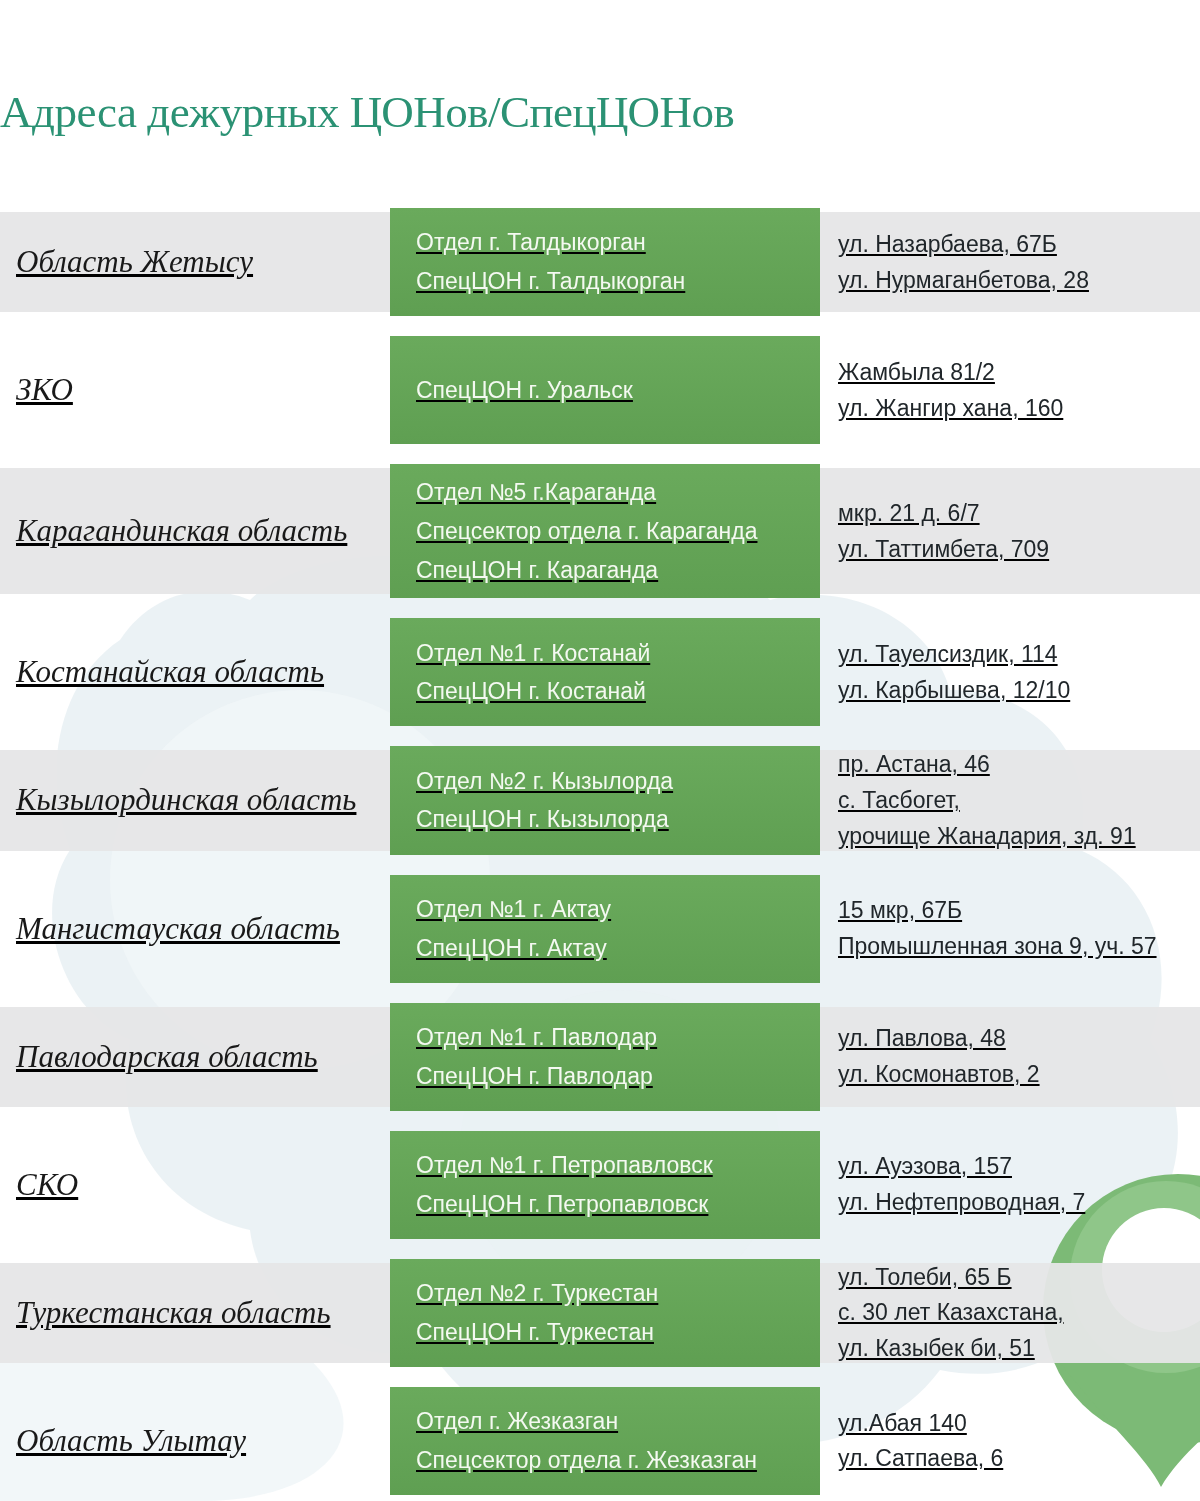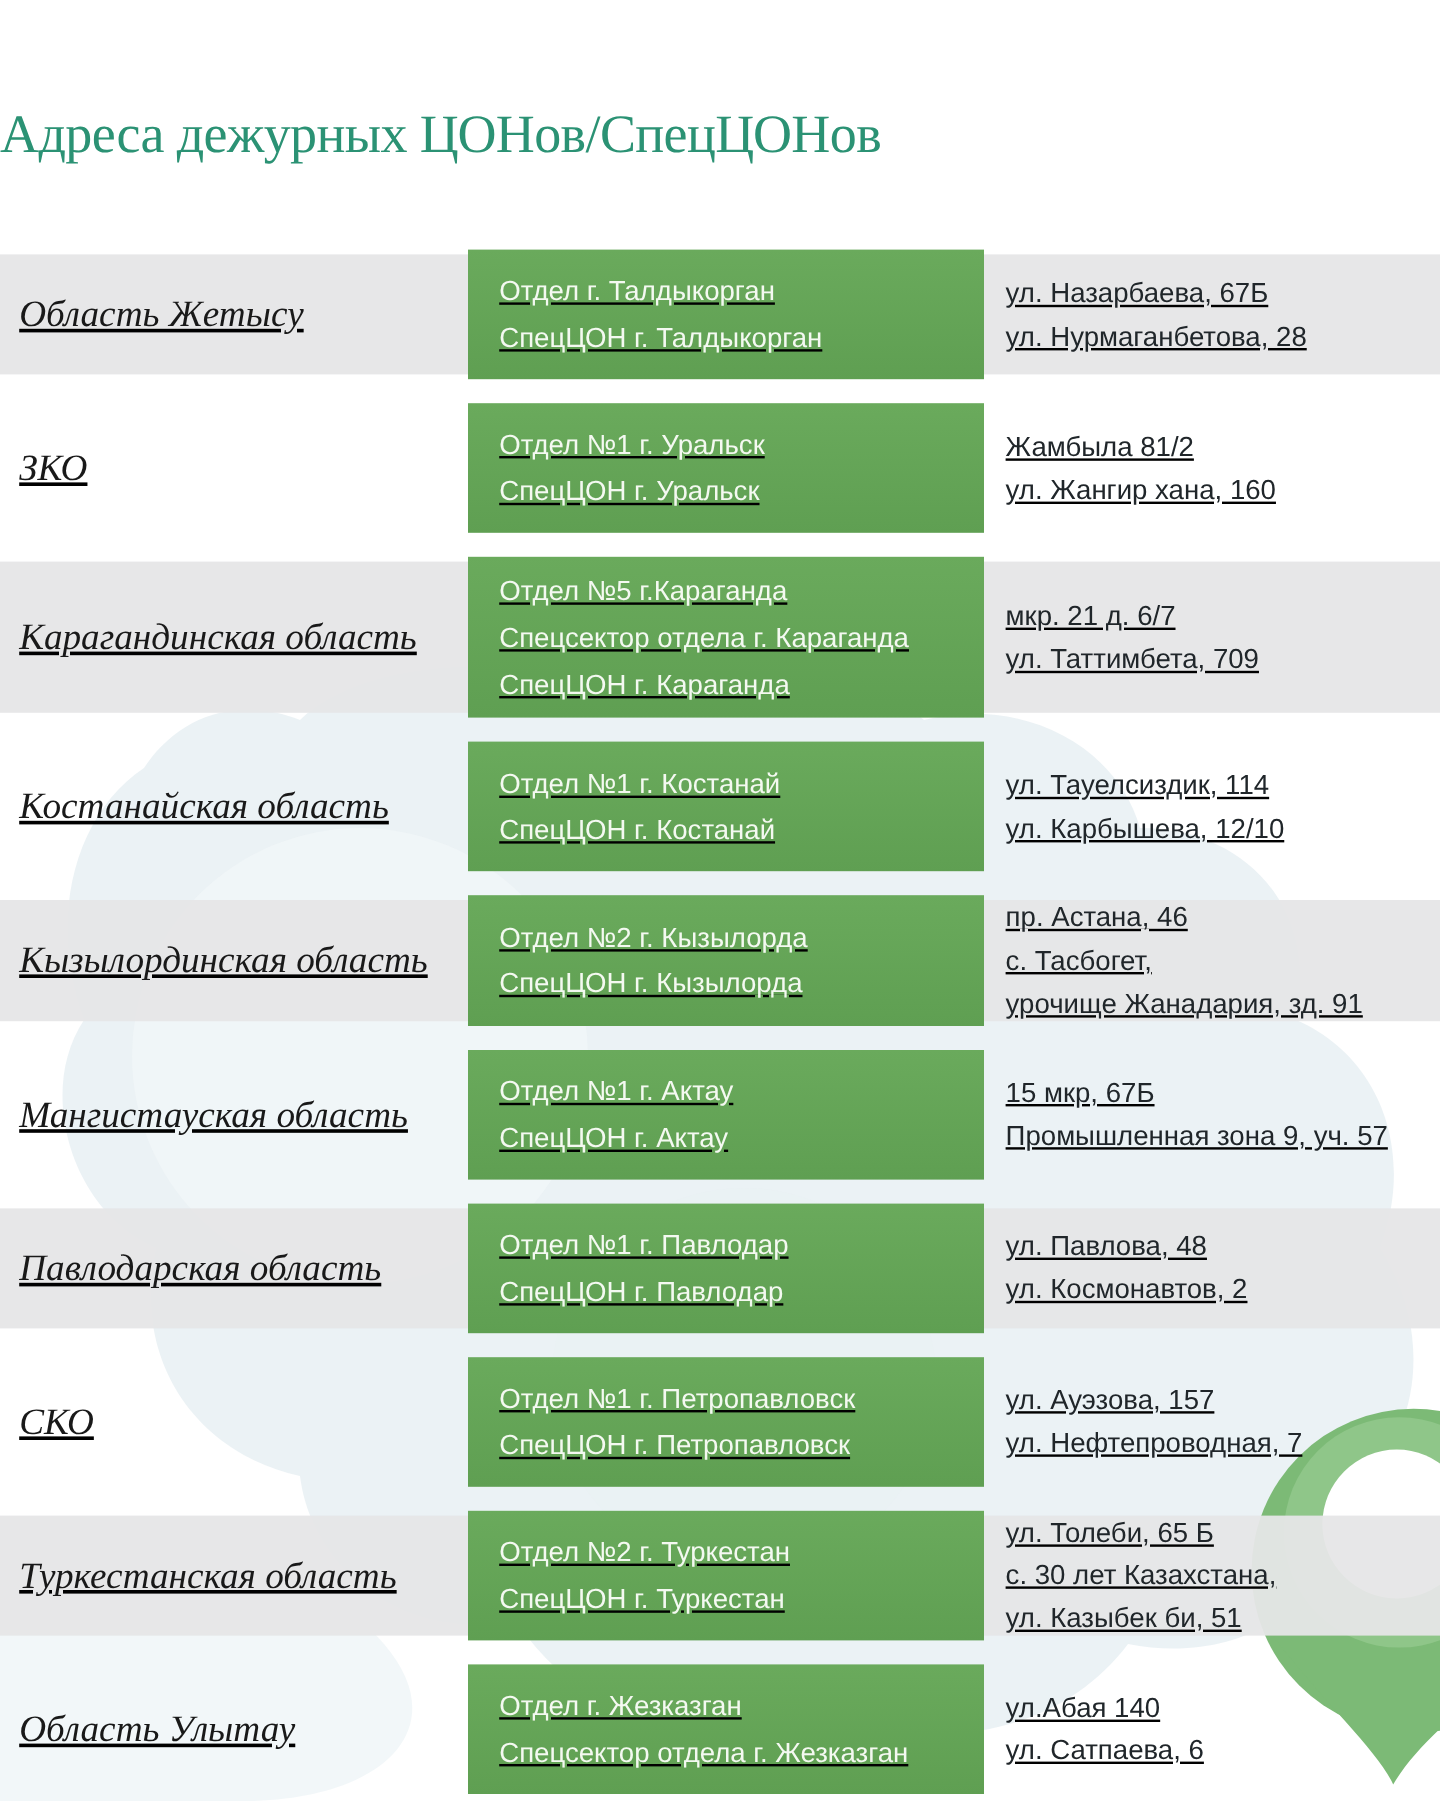--- a/index.html
+++ b/index.html
@@ -103,21 +103,20 @@
           <div>ул. Назарбаева, 67Б</div>
           <div>ул. Нурмаганбетова, 28</div>
         </div>
   </div>
 
   <div class="row white">
     <div class="cell cell-region">
       <span class="region-label">ЗКО</span>
     </div>
     <div class="cell cell-green">
-          <div>Отдел №1 г. Уральск</div>
           <div>СпецЦОН г. Уральск</div>
         </div>
     <div class="cell cell-address">
           <div>Жамбыла 81/2</div>
           <div>ул. Жангир хана, 160</div>
         </div>
   </div>
 
   <div class="row gray">
     <div class="cell cell-region">

